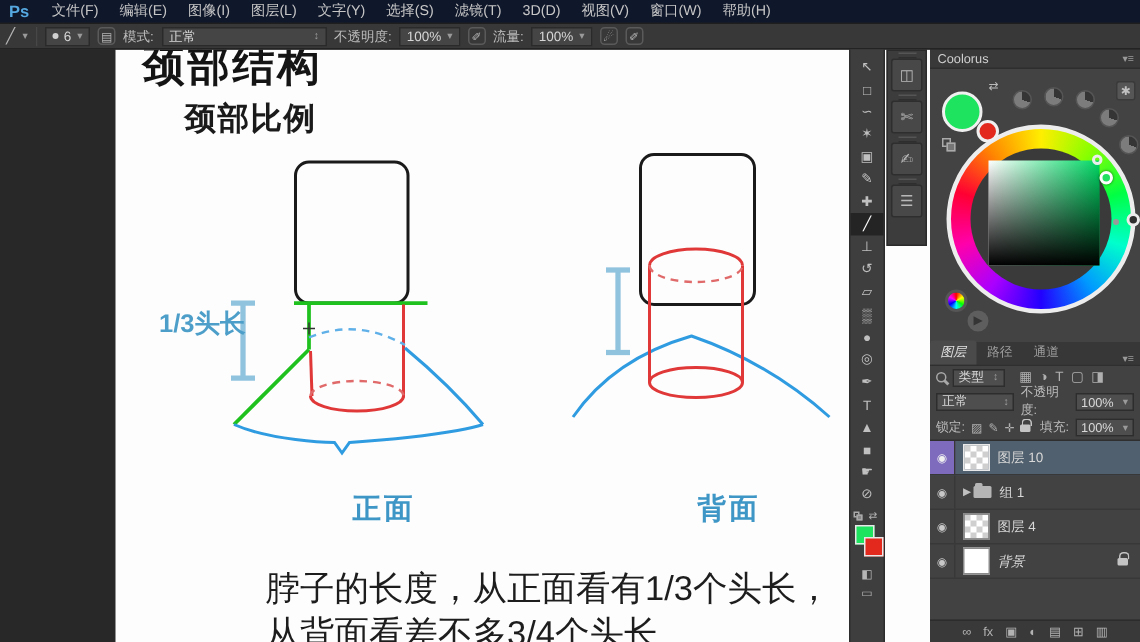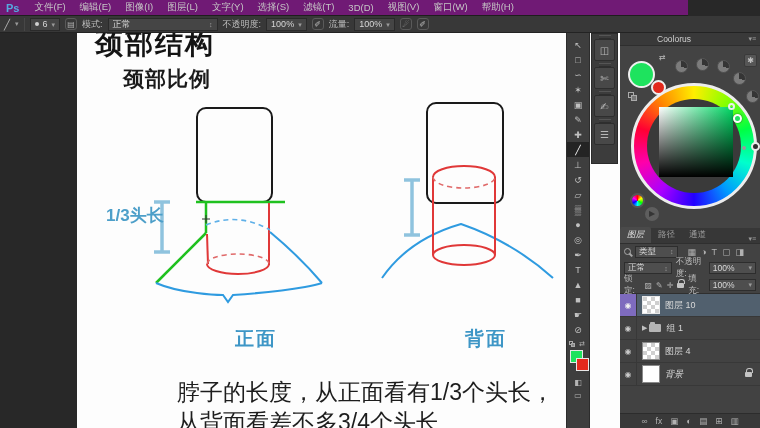--- a/index.html
+++ b/index.html
@@ -1,21 +1,21 @@
 <!DOCTYPE html>
 <html><head>
 <meta charset="utf-8">
 <style>
   * { margin:0; padding:0; box-sizing:border-box; }
   html,body { width:760px; height:428px; overflow:hidden; background:#282828;
     font-family:"Liberation Sans","DejaVu Sans",sans-serif; }
   #stage { position:relative; width:760px; height:428px; overflow:hidden; }
 
   
-  #menubar { position:absolute; left:0; top:0; width:688px; height:16px; background:#701a75;
+  #menubar { position:absolute; left:0; top:0; width:760px; height:16px; background:#0f172a;
     border-bottom:1px solid #1e1e1e; display:flex; align-items:center; z-index:30; }
   #ps-logo { color:#56a9e0; font-weight:bold; font-size:11px; padding:0 8px 0 6px; }
   .menu-item { color:#c6c6c6; font-size:9.5px; padding:0 7px; white-space:nowrap; }
 
   
   #optionsbar { position:absolute; left:0; top:16px; width:760px; height:17px; background:#383838;
     border-bottom:1px solid #232323; display:flex; align-items:center; z-index:30;
     font-size:9px; color:#bdbdbd; gap:5px; padding-left:4px; }
   .opt-sep { width:1px; height:13px; background:#2a2a2a; border-right:1px solid #474747; }
   .opt-box { background:#454545; border:1px solid #2a2a2a; height:13px; line-height:11px;
@@ -68,21 +68,21 @@
   .dock-btn::before { content:""; position:absolute; top:-5px; left:4px; width:12px; height:2px;
     border-top:1px solid #555; border-bottom:1px solid #2e2e2e; }
 
   
   #panels { position:absolute; left:620px; top:33px; width:140px; height:395px; background:#434343; z-index:5; }
 
   
   #coolorus { position:absolute; left:0; top:0; width:140px; height:195px; overflow:hidden; }
   #coolorus-header { height:13px; background:#393939; border-bottom:1px solid #2e2e2e;
     display:flex; align-items:center; justify-content:space-between; }
-  #coolorus-tab { font-size:8.5px; color:#d0d0d0; padding-left:5px;margin-left:32px; }
+  #coolorus-tab { font-size:8.5px; color:#d0d0d0; padding-left:5px; }
   .panel-menu-glyph { color:#9a9a9a; font-size:7px; padding-right:4px; }
   #coolorus-body { position:relative; width:140px; height:182px; }
   .knob { position:absolute; width:13px; height:13px; border-radius:50%;
     background:conic-gradient(#353535 0 110deg,#7c7c7c 110deg 360deg); border:1px solid #555; }
   #gear-btn { position:absolute; left:124px; top:8px; width:13px; height:13px; background:#565656;
     border:1px solid #3a3a3a; border-radius:2px; color:#c0c0c0; font-size:8px; line-height:11px; text-align:center; }
   #fg-circle { position:absolute; left:8px; top:15px; width:27px; height:27px; border-radius:50%;
     border:2px solid #f0f0f0; z-index:3; }
   #bg-circle { position:absolute; left:31px; top:34px; width:15px; height:15px; border-radius:50%;
     border:2px solid #f0f0f0; z-index:2; }
@@ -112,21 +112,21 @@
   #layer-tabs { height:15px; background:#373737; display:flex; align-items:flex-end; }
   .ltab { font-size:8.5px; color:#9c9c9c; padding:2px 7px; }
   .ltab.active { background:#4a4a4a; color:#e3e3e3; border-radius:2px 2px 0 0;font-style:italic; }
   #layer-tabs .panel-menu-glyph { margin-left:auto; }
   .lrow { display:flex; align-items:center; gap:4px; padding:0 4px; font-size:8.5px; color:#bdbdbd; }
   #filter-row { height:16px; border-top:1px solid #2f2f2f; }
   .mag { width:7px; height:7px; border:1.5px solid #a8a8a8; border-radius:50%; position:relative; flex:none; }
   .mag::after { content:""; position:absolute; width:4px; height:1.5px; background:#a8a8a8;
     transform:rotate(45deg); right:-3px; bottom:-1px; }
   .mini-select { background:#4e4e4e; border:1px solid #2d2d2d; height:12px; display:flex; align-items:center;
-    gap:14px; padding:0 3px; color:#d8d8d8; font-size:8.5px; }
+    gap:6px; padding:0 3px; color:#d8d8d8; font-size:8.5px; }
   .filter-icons { display:flex; gap:5px; margin-left:6px; color:#b0b0b0; font-size:9px; }
   #blend-row { height:18px; }
   #lock-row { height:16px; }
   .lock-icons { display:flex; gap:4px; color:#b0b0b0; font-size:8px; align-items:center; }
   .css-lock { width:7px; height:5px; background:#c4c4c4; border-radius:1px; position:relative; display:inline-block; }
   .css-lock::before { content:""; position:absolute; top:-4px; left:1px; width:5px; height:4px;
     border:1.5px solid #c4c4c4; border-bottom:none; border-radius:3px 3px 0 0; }
   #layer-list { border-top:1px solid #2f2f2f; }
   .layer-row { height:23px; display:flex; align-items:center; border-bottom:1px solid #383838;
     font-size:9px; color:#d8d8d8; }

